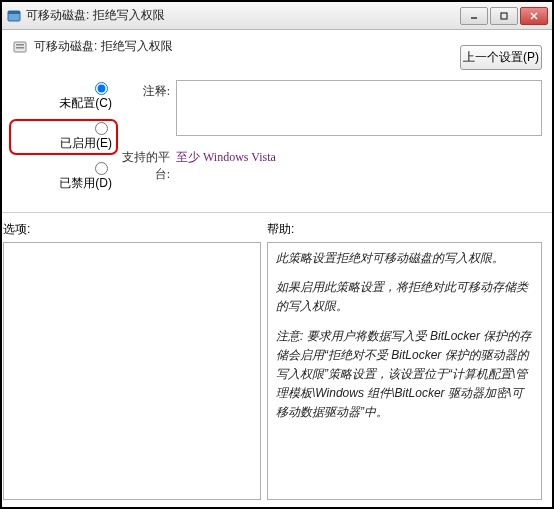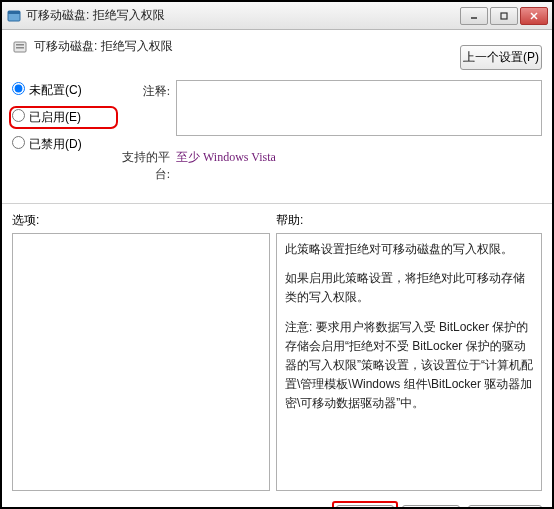--- a/index.html
+++ b/index.html
@@ -64,23 +64,24 @@
     border-radius: 3px;
     font-size: 12px;
     cursor: pointer;
   }
   .config-body { display: flex; }
   .radio-col {
     width: 100px;
     padding-top: 2px;
   }
   .radio-item {
-    display: flex; align-items: flex-start;
+    display: flex; align-items: flex-end;
     margin-bottom: 10px;
     cursor: pointer;
+    flex-direction: column;
   }
   .radio-item input { margin-right: 4px; }
   .highlight-red {
     border: 2px solid #e60000;
     border-radius: 7px;
     padding: 1px 4px 1px 1px;
     margin: -3px -6px 7px -3px;
   }
   .right-col { flex: 1; }
   .field-row { display: flex; margin-bottom: 10px; font-family: Liberation Serif, serif; }
@@ -100,24 +101,24 @@
     font-family: inherit;
     font-size: 12px;
     padding: 2px;
   }
   .platform-val {
     flex: 1;
     padding-top: 3px;
     color: #701a75;
   }
   
-  .lower { padding: 8px 10px 6px 10px; }
+  .lower { padding: 8px 10px 6px 1px; }
   .labels-row { display: flex; margin-bottom: 4px; }
   .labels-row .opt-label { width: 264px; }
-  .panels-row { display: flex; gap: 6px; }
+  .panels-row { display: flex; gap: 6px; font-style: italic; }
   .panel {
     border: 1px solid #b0b0b0;
     background: #fff;
     height: 258px;
     padding: 6px 8px;
     overflow: auto;
     font-size: 12px;
     line-height: 1.6;
     color: #222;
   }

